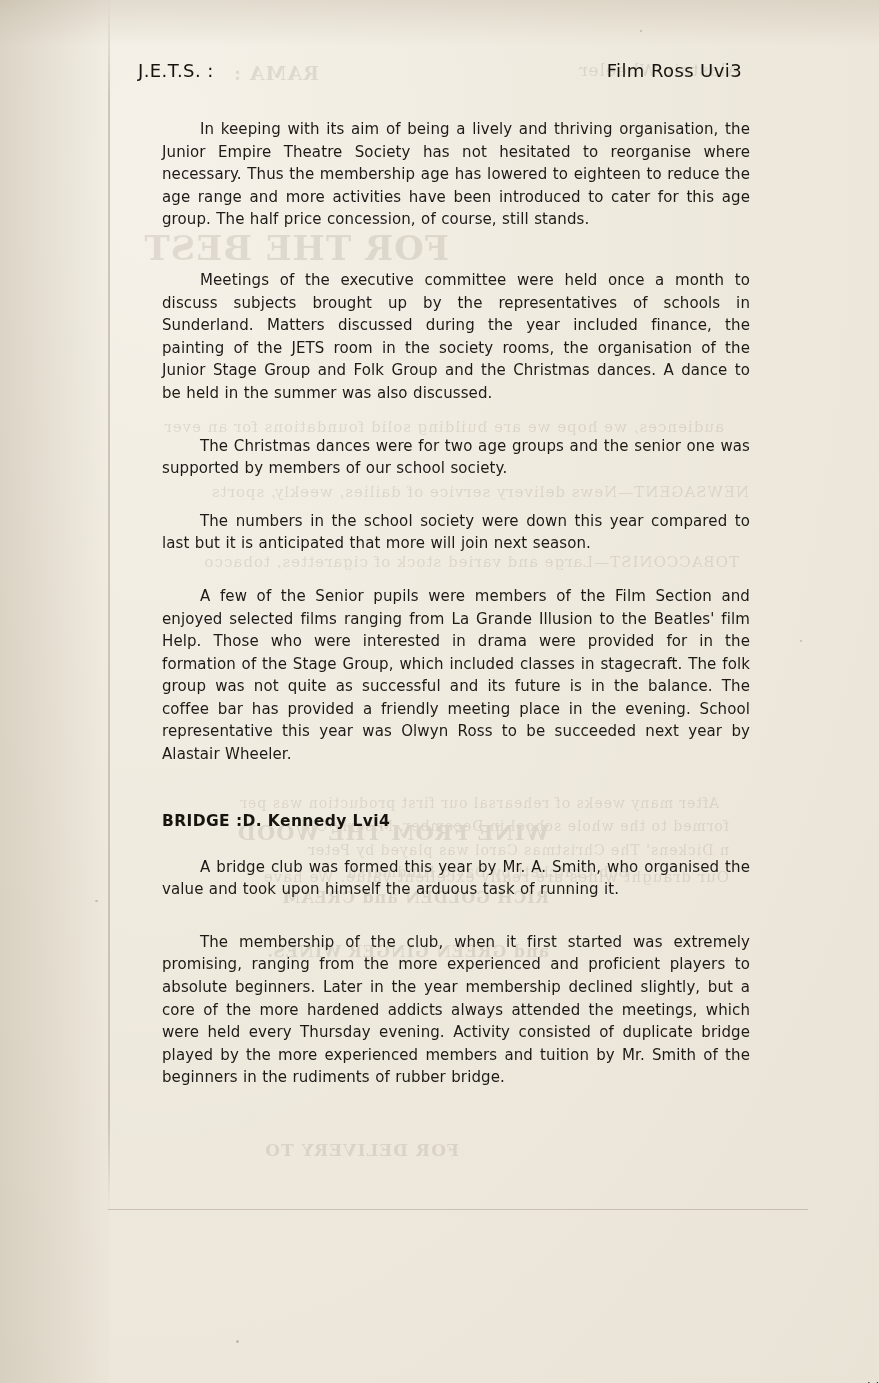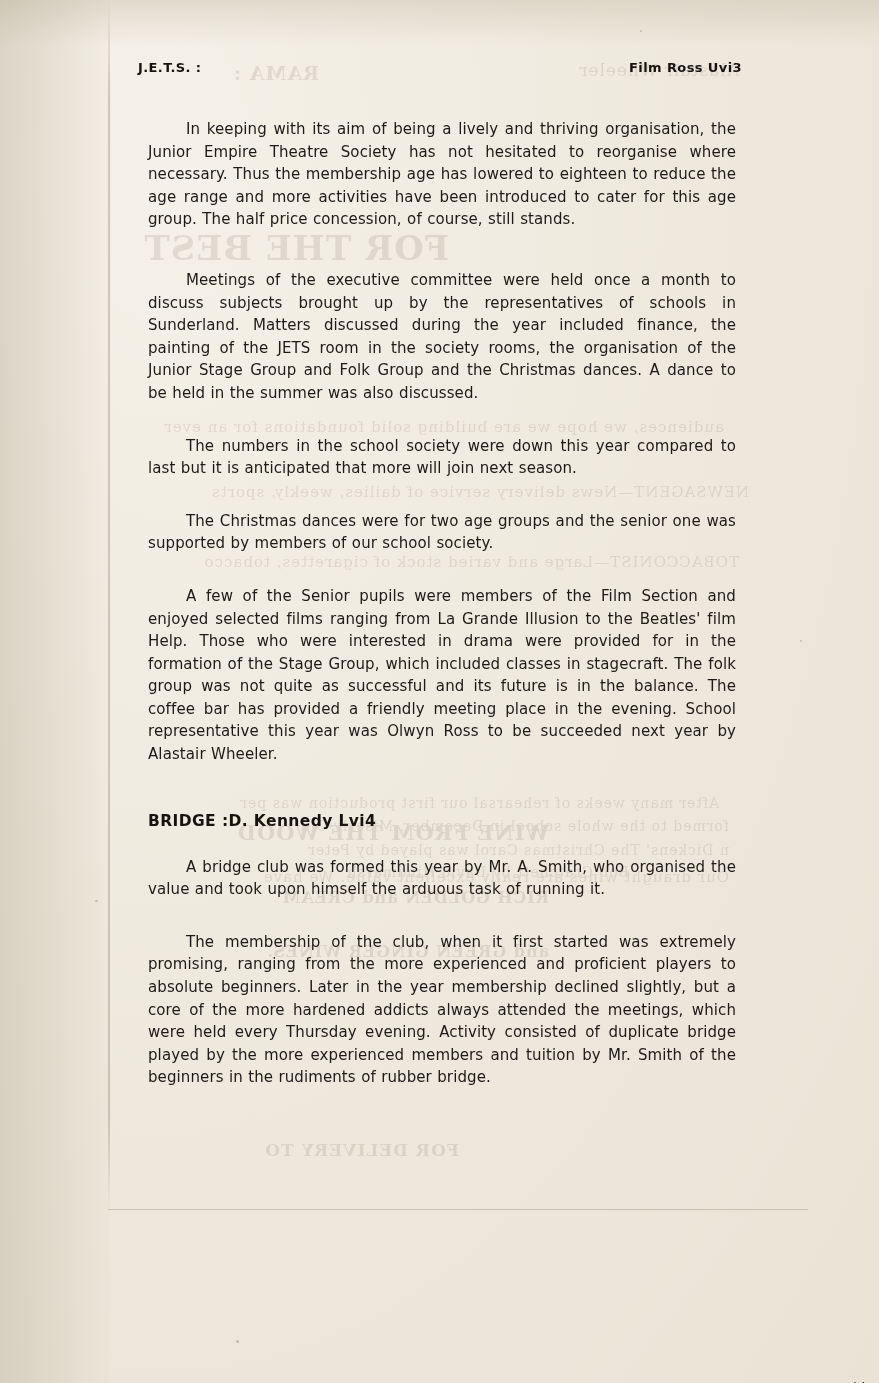--- a/index.html
+++ b/index.html
@@ -83,30 +83,30 @@
     position: absolute;
     top: 60px;
     left: 138px;
     width: 604px;
     display: flex;
     justify-content: space-between;
     align-items: baseline;
   }
   .header .left,
   .header .right {
-    font-weight: bold;
-    font-size: 13px;
+    font-weight: normal;
+    font-size: 18px;
     letter-spacing: 0.4px;
     color: #17140f;
   }
 
   .body-col {
     position: absolute;
     top: 118px;
-    left: 148px;
+    left: 162px;
     width: 588px;
   }
 
   p.para {
     margin: 0 0 18px 0;
     font-size: 15px;
     line-height: 22.6px;
     text-align: justify;
     text-indent: 38px;
     color: #1d1a17;
@@ -191,23 +191,23 @@
       <span class="left">J.E.T.S. :</span>
       <span class="right">Film Ross Uvi3</span>
     </div>
 
     <div class="body-col">
 
       <p class="para gap-xl">In keeping with its aim of being a lively and thriving organisation, the Junior Empire Theatre Society has not hesitated to reorganise where necessary.  Thus the membership age has lowered to eighteen to reduce the age range and more activities have been introduced to cater for this age group.  The half price concession, of course, still stands.</p>
 
       <p class="para gap-lg">Meetings of the executive committee were held once a month to discuss subjects brought up by the representatives of schools in Sunderland.  Matters discussed during the year included finance, the painting of the JETS room in the society rooms, the organisation of the Junior Stage Group and Folk Group and the Christmas dances.  A dance to be held in the summer was also discussed.</p>
 
+      <p class="para gap-lg">The Christmas dances were for two age groups and the senior one was supported by members of our school society.</p>
+
       <p class="para gap-lg">The numbers in the school society were down this year compared to last but it is anticipated that more will join next season.</p>
-
-      <p class="para gap-lg">The Christmas dances were for two age groups and the senior one was supported by members of our school society.</p>
 
       <p class="para"><span>A few of the Senior pupils were members of the Film Section and enjoyed selected films ranging from </span><b class="title-bold">La Grande Illusion</b><span> to the Beatles' film </span><b class="title-bold">Help.</b><span>  Those who were interested in drama were provided for in the formation of the Stage Group, which included classes in stagecraft.  The folk group was not quite as successful and its future is in the balance.  The coffee bar has provided a friendly meeting place in the evening.   School representative this year was Olwyn Ross to be succeeded next year by Alastair Wheeler.</span></p>
 
       <div class="section-head">
         <span>BRIDGE :</span>
         <span>D. Kennedy Lvi4</span>
       </div>
 
       <p class="para gap-lg">A bridge club was formed this year by Mr. A. Smith, who organised the value and took upon himself the arduous task of running it.</p>
 

